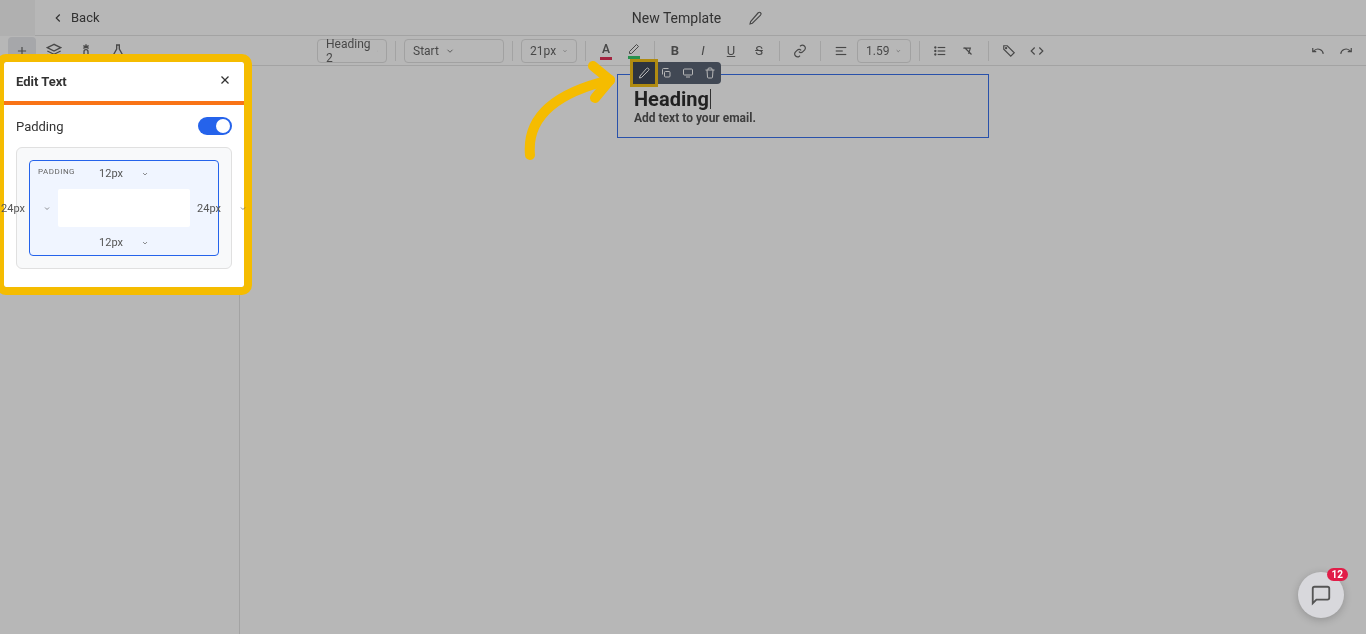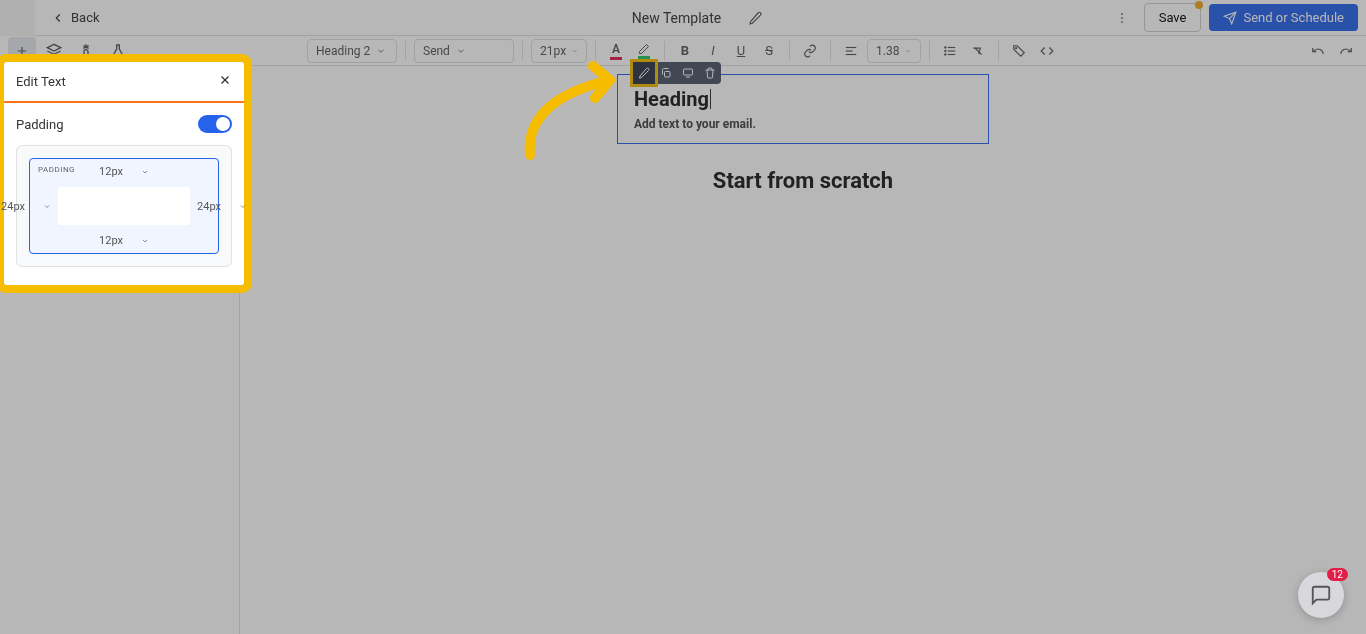--- a/index.html
+++ b/index.html
@@ -60,33 +60,33 @@
   position: absolute; top: -12px; left: 16px; display: flex; gap: 0;
   background: #4a5568; border-radius: 4px; height: 22px; z-index: 5;
 }
 .block-tb-btn { width: 22px; height: 22px; display: flex; align-items: center; justify-content: center; cursor: pointer; color: #fff; }
 .block-tb-btn.active { background: #2d3748; }
 .highlight-box { position: absolute; top: -15px; left: 13px; width: 28px; height: 28px; border: 3px solid #f5bc00; z-index: 6; pointer-events: none; }
 
 .text-block {
   border: 1px solid #2563eb; padding: 12px 16px; min-height: 60px;
 }
-.heading { font-size: 20px; font-weight: 700; color: #1a1a1a; margin-bottom: 6px; position: relative; display: inline-block;}
+.heading { font-size: 20px; font-weight: 700; color: #1a1a1a; position: relative; display: inline-block;}
 .heading::after { content:""; position: absolute; right:-2px; top:2px; bottom:2px; width:1px; background:#333;}
 .subtext { font-size: 12px; color: #444; font-weight: bold; }
 
 .scratch { font-size: 22px; font-weight: 700; text-align: center; margin-top: 24px; color: #1a1a1a; }
 
 
 .edit-panel {
   position: absolute; left: 4px; top: 62px; width: 240px; background: #fff;
   border-radius: 2px; z-index: 20;
   outline: 8px solid #f5bc00;
 }
-.panel-header { display: flex; align-items: center; justify-content: space-between; padding: 10px 12px; border-bottom: 2px solid #f97316; }
+.panel-header { display: flex; align-items: center; justify-content: space-between; padding: 10px 12px; border-bottom: 4px solid #f97316; font-weight: bold; }
 .panel-title { font-size: 13px; color: #333; }
 .close-x { cursor: pointer; font-size: 16px; color: #333; }
 .panel-row { display: flex; align-items: center; justify-content: space-between; padding: 12px; }
 .toggle { width: 34px; height: 18px; background: #2563eb; border-radius: 10px; position: relative; cursor: pointer; }
 .toggle::after { content:""; position:absolute; right:2px; top:2px; width:14px; height:14px; background:#fff; border-radius:50%; }
 .padding-box-wrap { padding: 0 12px 18px; }
 .padding-box {
   border: 1px solid #e0e0e0; border-radius: 6px; padding: 12px; background: #f8f9fa;
 }
 .pb-inner { border: 1px solid #2563eb; border-radius: 4px; position: relative; height: 96px; background: #f0f5ff; }
@@ -101,61 +101,41 @@
 
 
 .dim { position: absolute; inset: 0; background: rgba(50,50,50,0.35); z-index: 15; pointer-events: none; }
 
 
 .arrow { position: absolute; top: 60px; left: 515px; z-index: 30; pointer-events: none; }
 
 
 .chat-widget { position: absolute; bottom: 16px; right: 22px; width: 46px; height: 46px; border-radius: 50%; background: #d8d8dc; display: flex; align-items: center; justify-content: center; box-shadow: 0 2px 8px rgba(0,0,0,0.2); z-index: 40; cursor: pointer; }
 .chat-widget svg { width: 22px; height: 22px; color: #555;}
-.chat-badge { position: absolute; top: -4px; right: -4px; background: #e11d48; color: #fff; font-size: 10px; font-weight: 400; border-radius: 10px; padding: 1px 5px; }
+.chat-badge { position: absolute; top: -4px; right: -4px; background: #e11d48; color: #fff; font-size: 10px; font-weight: 700; border-radius: 10px; padding: 1px 5px; }
 
 </style>
 </head>
 <body>
 
 <div class="header">
   <div class="back-btn">
     <svg viewBox="0 0 24 24" fill="none" stroke="currentColor" stroke-width="2">
         <path d="M15 18l-6-6 6-6"></path>
       </svg>
     <span>Back</span>
   </div>
   <div class="header-center">
     <span class="title-text">New Template</span>
     <span class="icon-btn">
       <svg width="14" height="14" viewBox="0 0 24 24" fill="none" stroke="currentColor" stroke-width="2">
           <path d="M17 3a2.8 2.8 0 014 4L7 21l-4 1 1-4z"></path>
         </svg>
     </span>
   </div>
-  <div class="header-right">
-    <span class="icon-btn">
-      <svg width="14" height="14" viewBox="0 0 24 24" fill="currentColor">
-          <circle cx="12" cy="5" r="1.5"></circle>
-          <circle cx="12" cy="12" r="1.5"></circle>
-          <circle cx="12" cy="19" r="1.5"></circle>
-        </svg>
-    </span>
-    <button class="save-btn">
-      <span>Save</span>
-      <span class="save-dot"></span>
-    </button>
-    <button class="send-btn">
-      <svg width="14" height="14" viewBox="0 0 24 24" fill="none" stroke="currentColor" stroke-width="2">
-          <path d="M22 2L11 13"></path>
-          <path d="M22 2l-7 20-4-9-9-4 20-7z"></path>
-        </svg>
-      <span>Send or Schedule</span>
-    </button>
-  </div>
 </div>
 
 <div class="toolbar2">
   <div class="left-tools">
     <span class="tool-icon plus">
         <svg width="14" height="14" viewBox="0 0 24 24" stroke="currentColor" stroke-width="2">
           <path d="M12 5v14M5 12h14"></path>
         </svg>
       </span>
     <span class="tool-icon">
@@ -172,29 +152,29 @@
         </svg>
       </span>
     <span class="tool-icon">
         <svg width="16" height="16" viewBox="0 0 24 24" fill="none" stroke="currentColor" stroke-width="2">
           <path d="M9 3h6M10 3v6l-5 9a2 2 0 002 3h10a2 2 0 002-3l-5-9V3"></path>
         </svg>
       </span>
   </div>
 
   <div class="center-toolbar">
-    <div class="dropdown" style="width:90px">
+    <div class="dropdown" style="width:70px">
       <span>Heading 2</span>
       <svg viewBox="0 0 24 24" stroke="currentColor" stroke-width="2" fill="none">
           <polyline points="6 9 12 15 18 9"></polyline>
         </svg>
     </div>
     <div class="sep"></div>
     <div class="dropdown" style="width:100px">
-      <span>Send</span>
+      <span>Start</span>
       <svg viewBox="0 0 24 24" stroke="currentColor" stroke-width="2" fill="none">
           <polyline points="6 9 12 15 18 9"></polyline>
         </svg>
     </div>
     <div class="sep"></div>
     <div class="dropdown" style="width:56px">
       <span>21px</span>
       <svg viewBox="0 0 24 24" stroke="currentColor" stroke-width="2" fill="none">
           <polyline points="6 9 12 15 18 9"></polyline>
         </svg>
@@ -232,21 +212,21 @@
       </span>
     <div class="sep"></div>
     <span class="fmt-icon">
         <svg width="14" height="14" viewBox="0 0 24 24" stroke="currentColor" stroke-width="2">
           <line x1="3" y1="6" x2="21" y2="6"></line>
           <line x1="3" y1="12" x2="15" y2="12"></line>
           <line x1="3" y1="18" x2="21" y2="18"></line>
         </svg>
       </span>
     <div class="dropdown" style="width:54px">
-      <span>1.38</span>
+      <span>1.59</span>
       <svg viewBox="0 0 24 24" stroke="currentColor" stroke-width="2" fill="none">
           <polyline points="6 9 12 15 18 9"></polyline>
         </svg>
     </div>
     <div class="sep"></div>
     <span class="fmt-icon">
         <svg width="14" height="14" viewBox="0 0 24 24" stroke="currentColor" stroke-width="2">
           <line x1="8" y1="6" x2="21" y2="6"></line>
           <line x1="8" y1="12" x2="21" y2="12"></line>
           <line x1="8" y1="18" x2="21" y2="18"></line>
@@ -320,21 +300,20 @@
                 <path d="M8 6V4a2 2 0 012-2h4a2 2 0 012 2v2M6 6l1 14a2 2 0 002 2h6a2 2 0 002-2l1-14"></path>
               </svg>
             </span>
         </div>
         <div class="highlight-box"></div>
         <div class="text-block">
           <div class="heading">Heading</div>
           <div class="subtext">Add text to your email.</div>
         </div>
       </div>
-      <div class="scratch">Start from scratch</div>
     </div>
   </div>
 </div>
 
 <div class="dim"></div>
 
 <div class="edit-panel">
   <div class="panel-header">
     <span class="panel-title">Edit Text</span>
     <span class="close-x">

